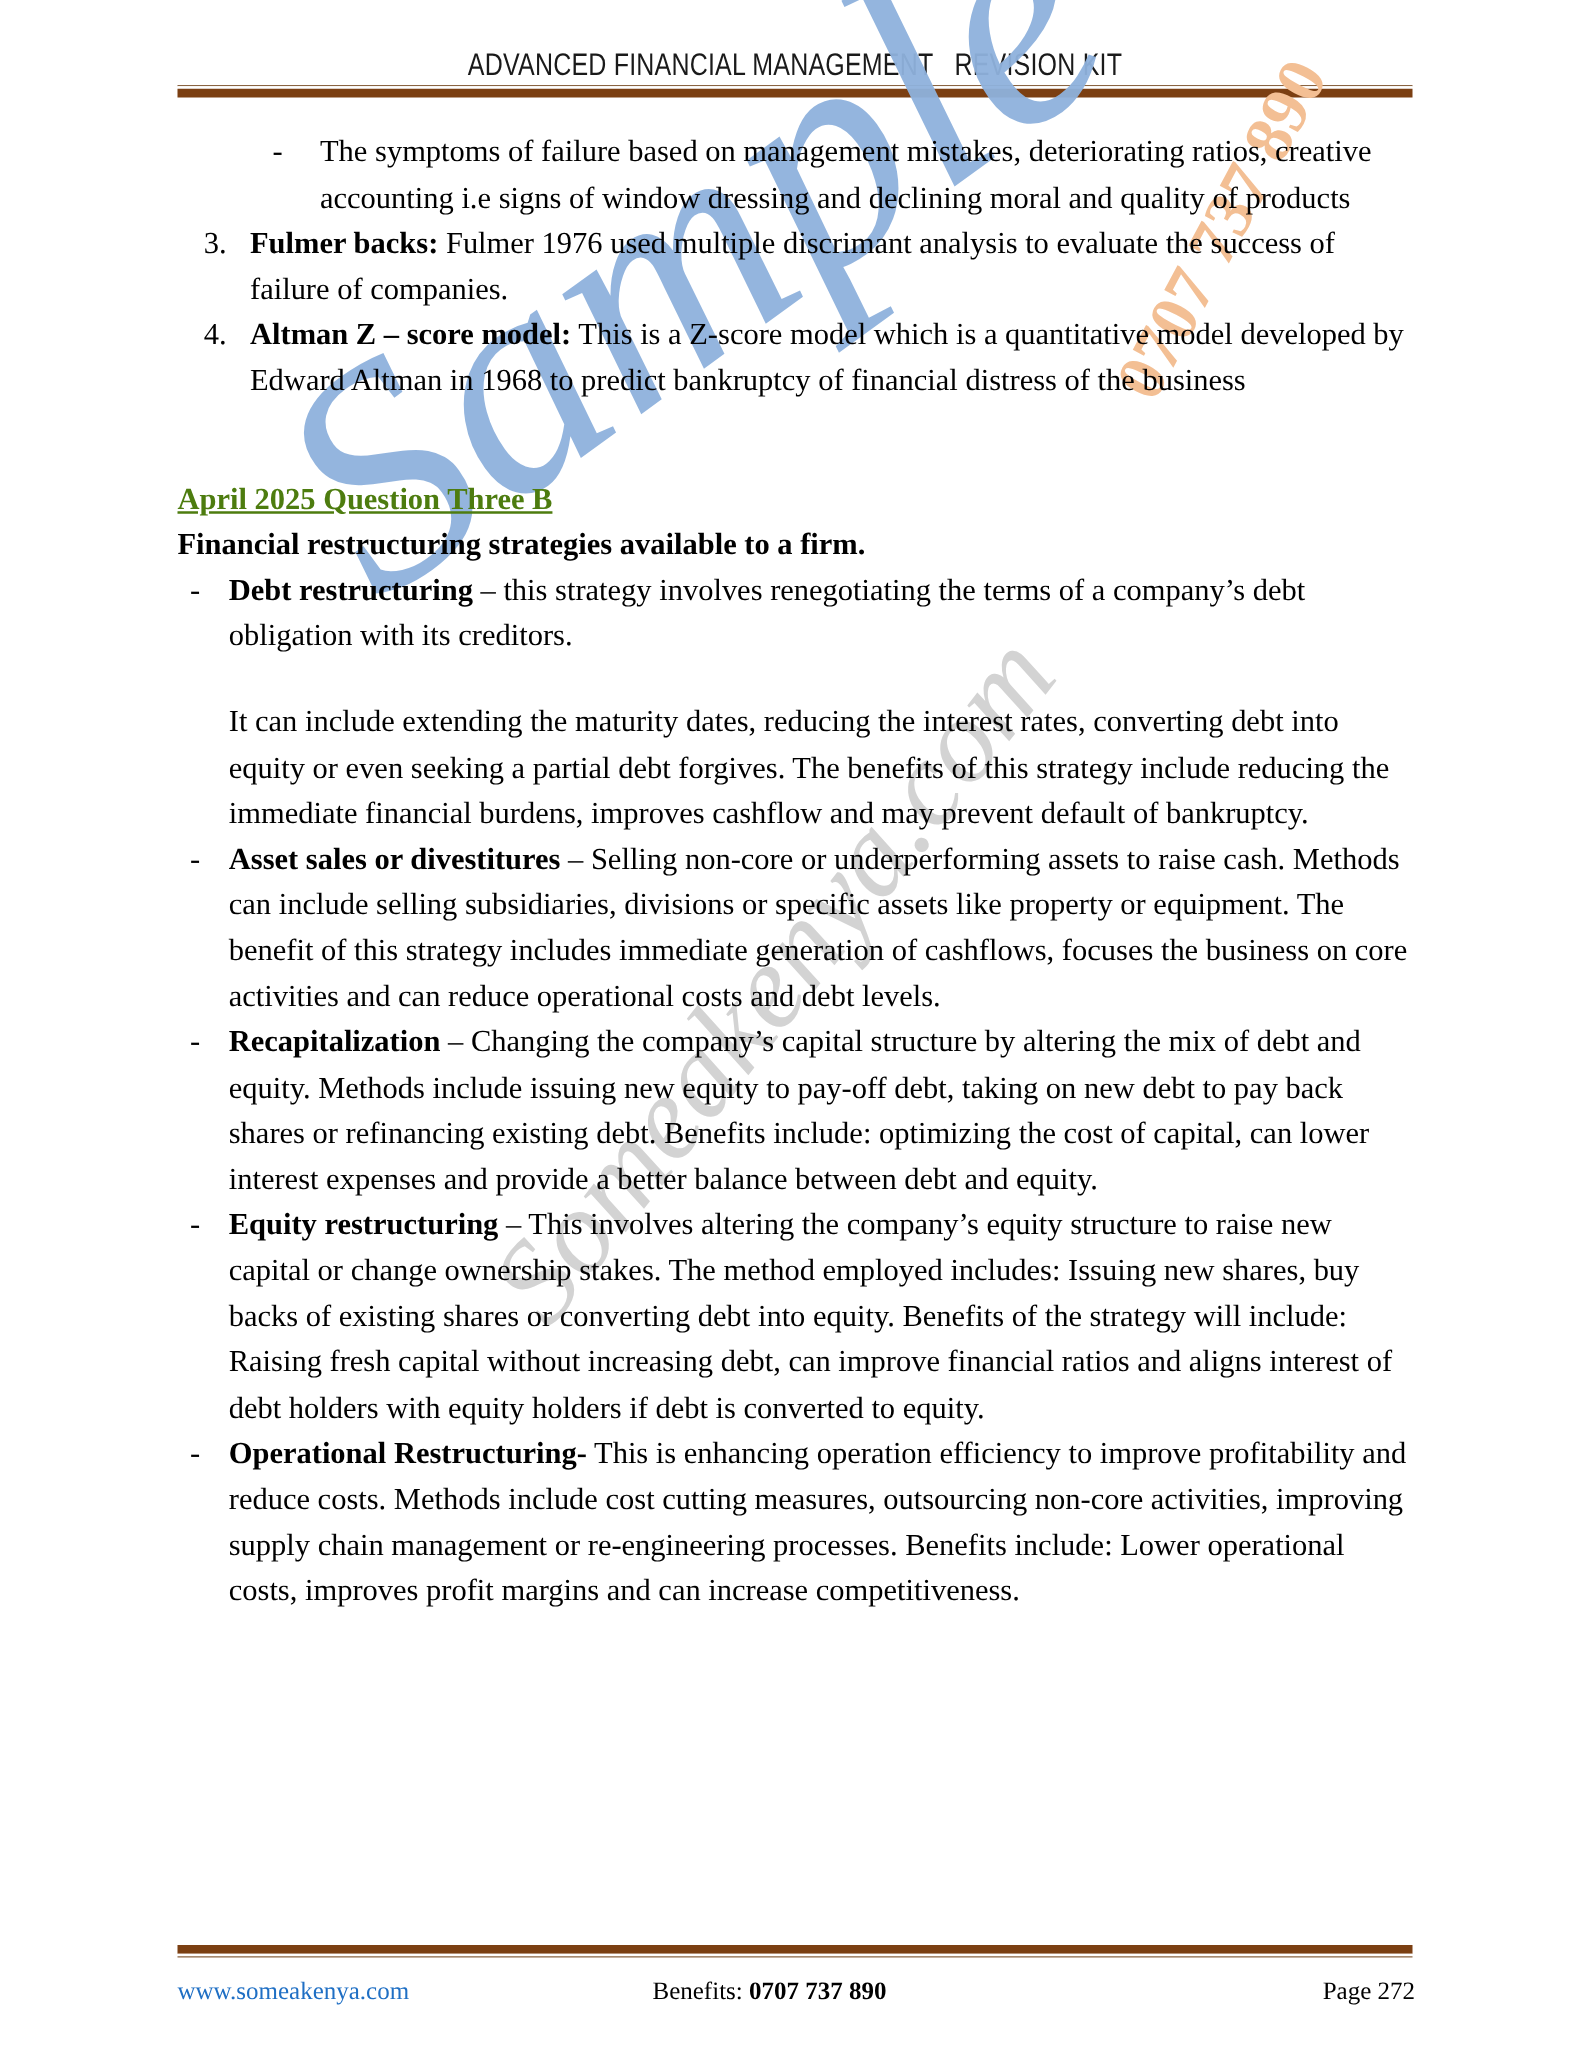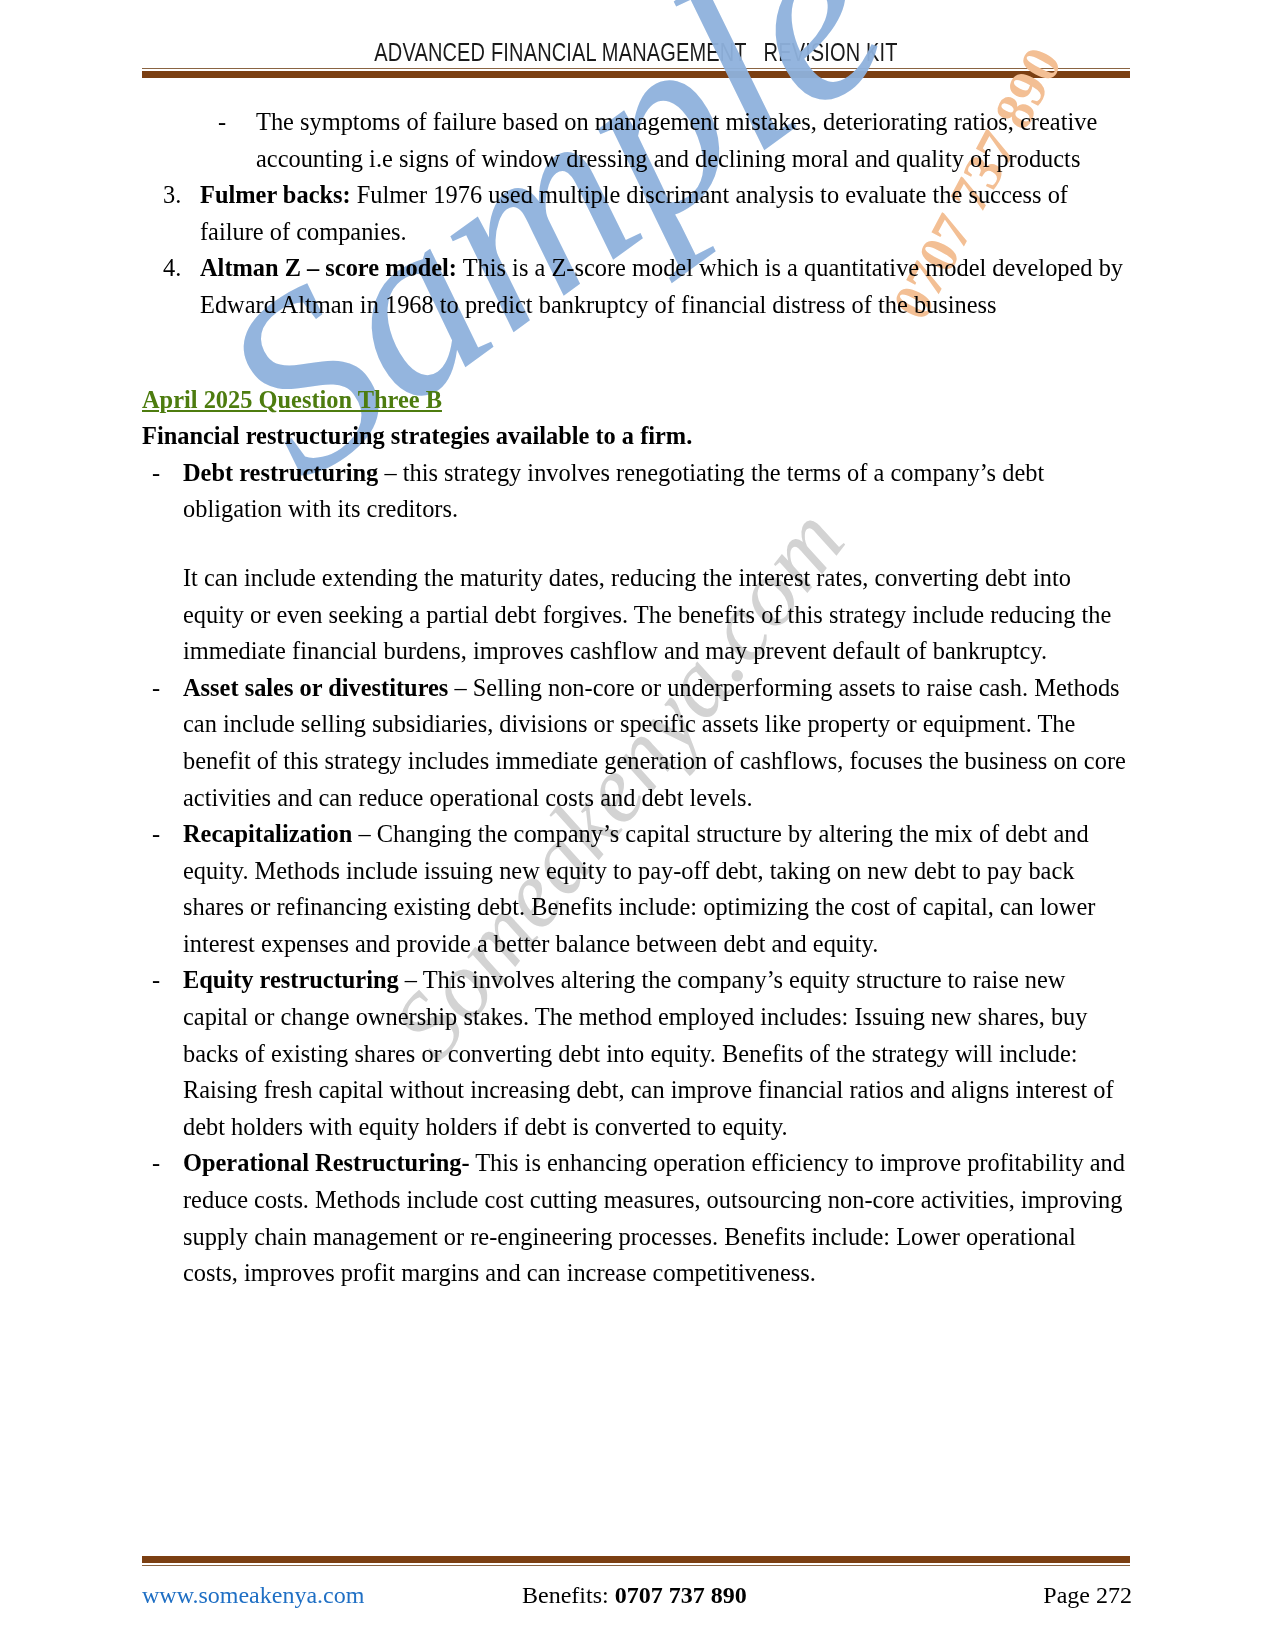--- a/index.html
+++ b/index.html
@@ -132,21 +132,21 @@
     transform: rotate(-62deg);
     transform-origin: left top;
   }
 
   
   .footer {
     position: absolute;
     top: 1582px;
     left: 142px;
     width: 990px;
-    font-size: 24px;
+    font-size: 20px;
     display: flex;
     align-items: baseline;
   }
   .footer-url {
     color: #1f6fc4;
     flex: 0 0 auto;
     width: 370px;
   }
   .footer-contact {
     flex: 1 1 auto;

